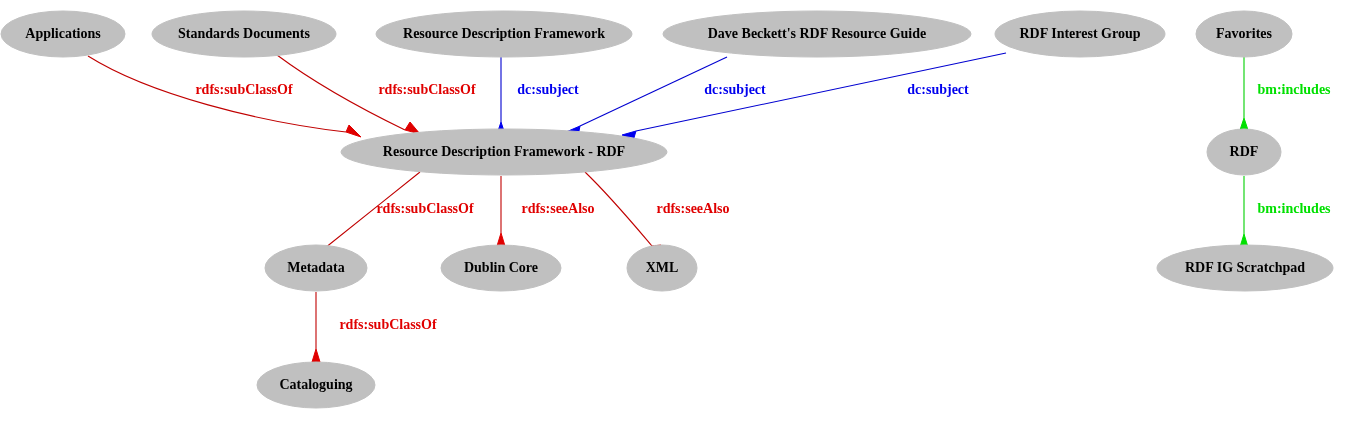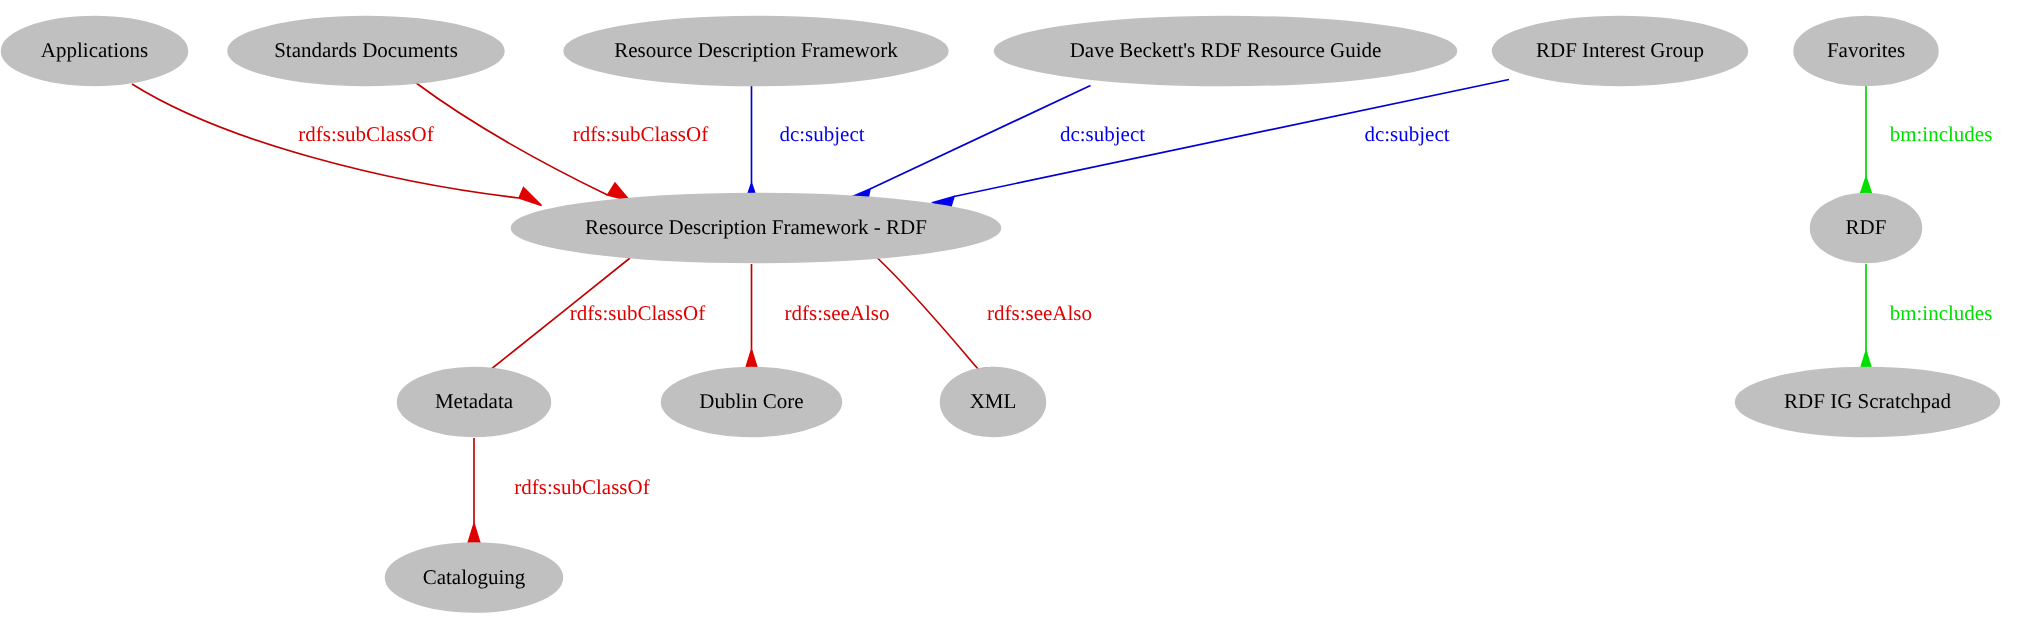--- a/index.html
+++ b/index.html
@@ -10,20 +10,21 @@
   body {
     width: 1354px;
     height: 423px;
     font-family: "Liberation Serif", "DejaVu Serif", serif;
     overflow: hidden;
   }
   #graph-root {
     position: relative;
     width: 1354px;
     height: 423px;
+    font-weight: bold;
   }
   svg#graph-canvas {
     display: block;
     width: 1354px;
     height: 423px;
   }
   .node-ellipse {
     fill: #c0c0c0;
     stroke: #c0c0c0;
     stroke-width: 1;

